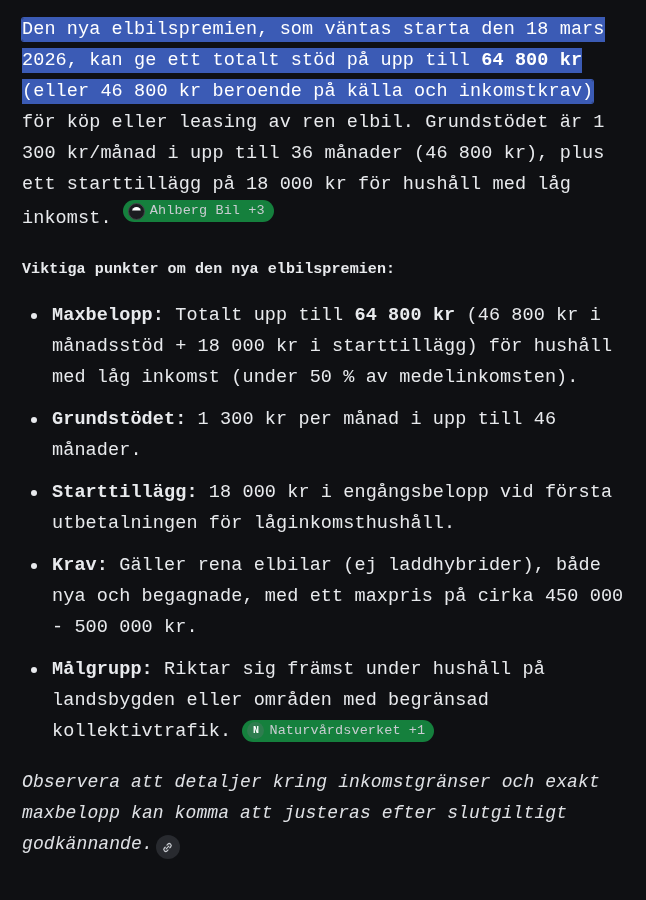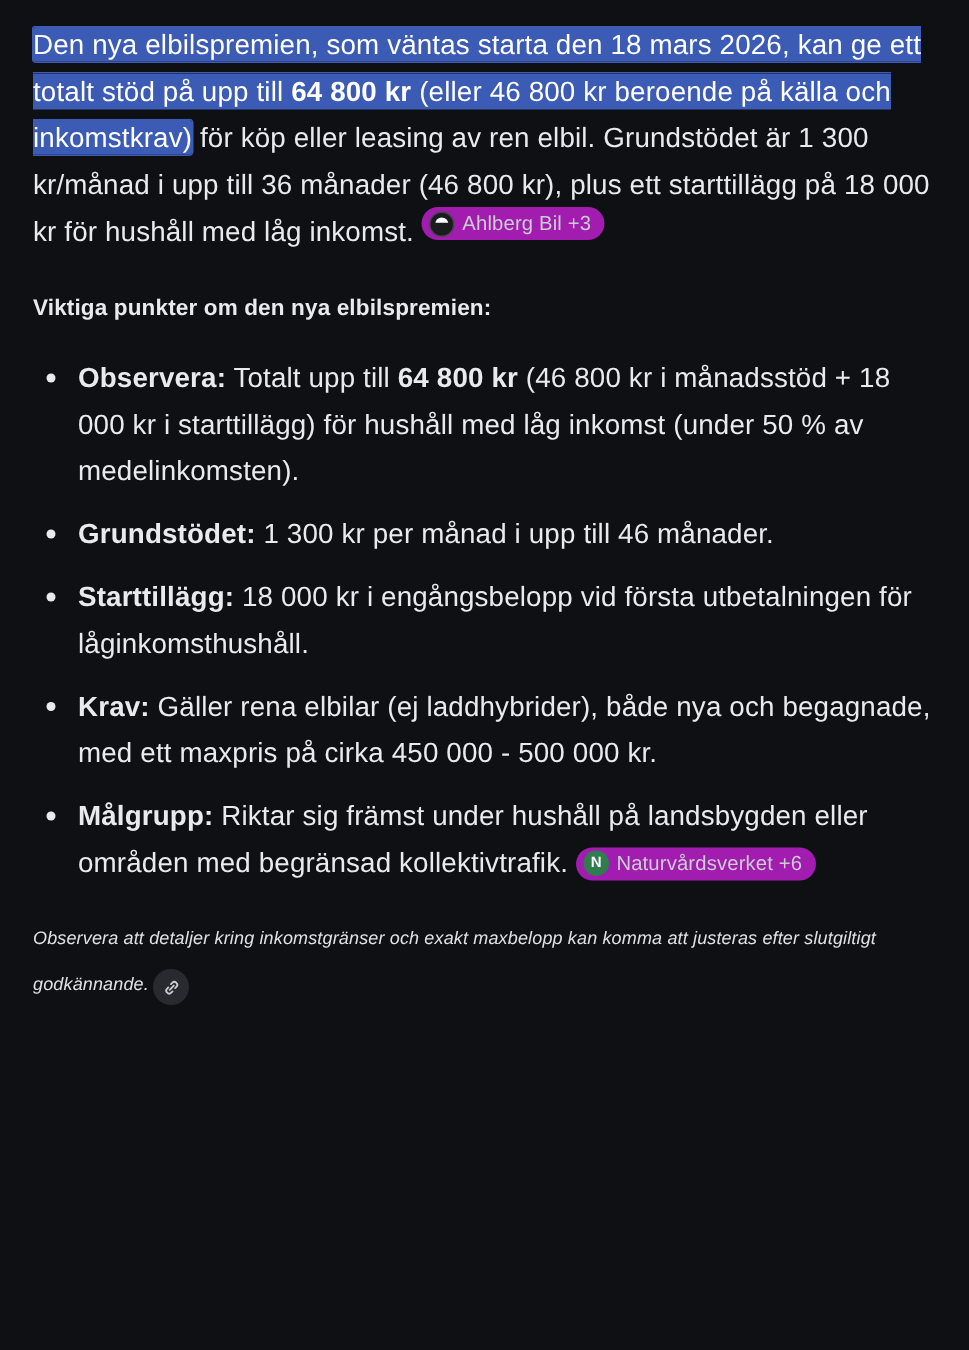--- a/index.html
+++ b/index.html
@@ -13,20 +13,21 @@
   }
   body {
     font-family: "Liberation Sans", sans-serif;
     color: #e8eaed;
   }
   .page {
     width: 646px;
     height: 844px;
     padding: 14px 22px 0 22px;
     background: #0f1013;
+    font-family: Liberation Mono, monospace;
   }
   .para {
     font-size: 18.5px;
     line-height: 31px;
     margin: 0 0 22px 0;
     letter-spacing: 0.1px;
   }
   .hl {
     background: #3b5bb5;
     color: #ffffff;
@@ -62,21 +63,21 @@
     top: 13px;
     width: 6px;
     height: 6px;
     border-radius: 50%;
     background: #e8eaed;
   }
   .chip {
     display: inline-flex;
     align-items: center;
     gap: 5px;
-    background: #a21caf;
+    background: #15803d;
     border-radius: 11px;
     padding: 2px 9px 2px 5px;
     font-size: 13.5px;
     line-height: 18px;
     color: #c9ccd1;
     vertical-align: 3px;
     white-space: nowrap;
   }
   .chip .favicon {
     width: 17px;
@@ -99,21 +100,21 @@
     content: "";
     position: absolute;
     width: 9px;
     height: 9px;
     border-radius: 50%;
     background: #ffffff;
     clip-path: polygon(0 0, 100% 0, 100% 45%, 0 45%);
   }
   .fav-green { background: #2f7d4f; }
   .note {
-    font-size: 12px;
+    font-size: 18px;
     font-style: italic;
     line-height: 31px;
     margin: 0;
     color: #dfe1e5;
     letter-spacing: 0.1px;
   }
   .link-chip {
     display: inline-flex;
     align-items: center;
     justify-content: center;
@@ -132,27 +133,27 @@
 <div class="page">
 
   <p class="para"><span class="hl"><span>Den nya elbilspremien, som väntas starta den 18 mars 2026, kan ge ett totalt stöd på upp till </span><span class="b">64 800 kr</span><span> (eller 46 800 kr beroende på källa och inkomstkrav)</span></span><span> för köp eller leasing av ren elbil. Grundstödet är 1 300 kr/månad i upp till 36 månader (46 800 kr), plus ett starttillägg på 18 000 kr för hushåll med låg inkomst.</span> <span class="chip">
         <span class="favicon fav-dark"></span>
         <span>Ahlberg Bil +3</span>
       </span></p>
 
   <p class="heading">Viktiga punkter om den nya elbilspremien:</p>
 
   <ul class="bullets">
-    <li><span class="b">Observera:</span><span> Totalt upp till </span><span class="b">64 800 kr</span><span> (46 800 kr i månadsstöd + 18 000 kr i starttillägg) för hushåll med låg inkomst (under 50 % av medelinkomsten).</span></li>
+    <li><span class="b">Maxbelopp:</span><span> Totalt upp till </span><span class="b">64 800 kr</span><span> (46 800 kr i månadsstöd + 18 000 kr i starttillägg) för hushåll med låg inkomst (under 50 % av medelinkomsten).</span></li>
     <li><span class="b">Grundstödet:</span><span> 1 300 kr per månad i upp till 46 månader.</span></li>
     <li><span class="b">Starttillägg:</span><span> 18 000 kr i engångsbelopp vid första utbetalningen för låginkomsthushåll.</span></li>
     <li><span class="b">Krav:</span><span> Gäller rena elbilar (ej laddhybrider), både nya och begagnade, med ett maxpris på cirka 450 000 - 500 000 kr.</span></li>
     <li><span class="b">Målgrupp:</span><span> Riktar sig främst under hushåll på landsbygden eller områden med begränsad kollektivtrafik.</span> <span class="chip">
           <span class="favicon fav-green">N</span>
-          <span>Naturvårdsverket +6</span>
+          <span>Naturvårdsverket +1</span>
         </span></li>
   </ul>
 
   <p class="note"><span>Observera att detaljer kring inkomstgränser och exakt maxbelopp kan komma att justeras efter slutgiltigt godkännande.</span><span class="link-chip">
         <svg width="13" height="13" viewBox="0 0 24 24" fill="none" stroke="#c9ccd1" stroke-width="2.2" stroke-linecap="round">
           <path d="M9.5 14.5 14.5 9.5"></path>
           <path d="M11 7.5l1.6-1.6a3.6 3.6 0 0 1 5.1 5.1L16.2 12.5"></path>
           <path d="M13 16.5l-1.6 1.6a3.6 3.6 0 0 1-5.1-5.1L7.8 11.5"></path>
         </svg>
       </span></p>

